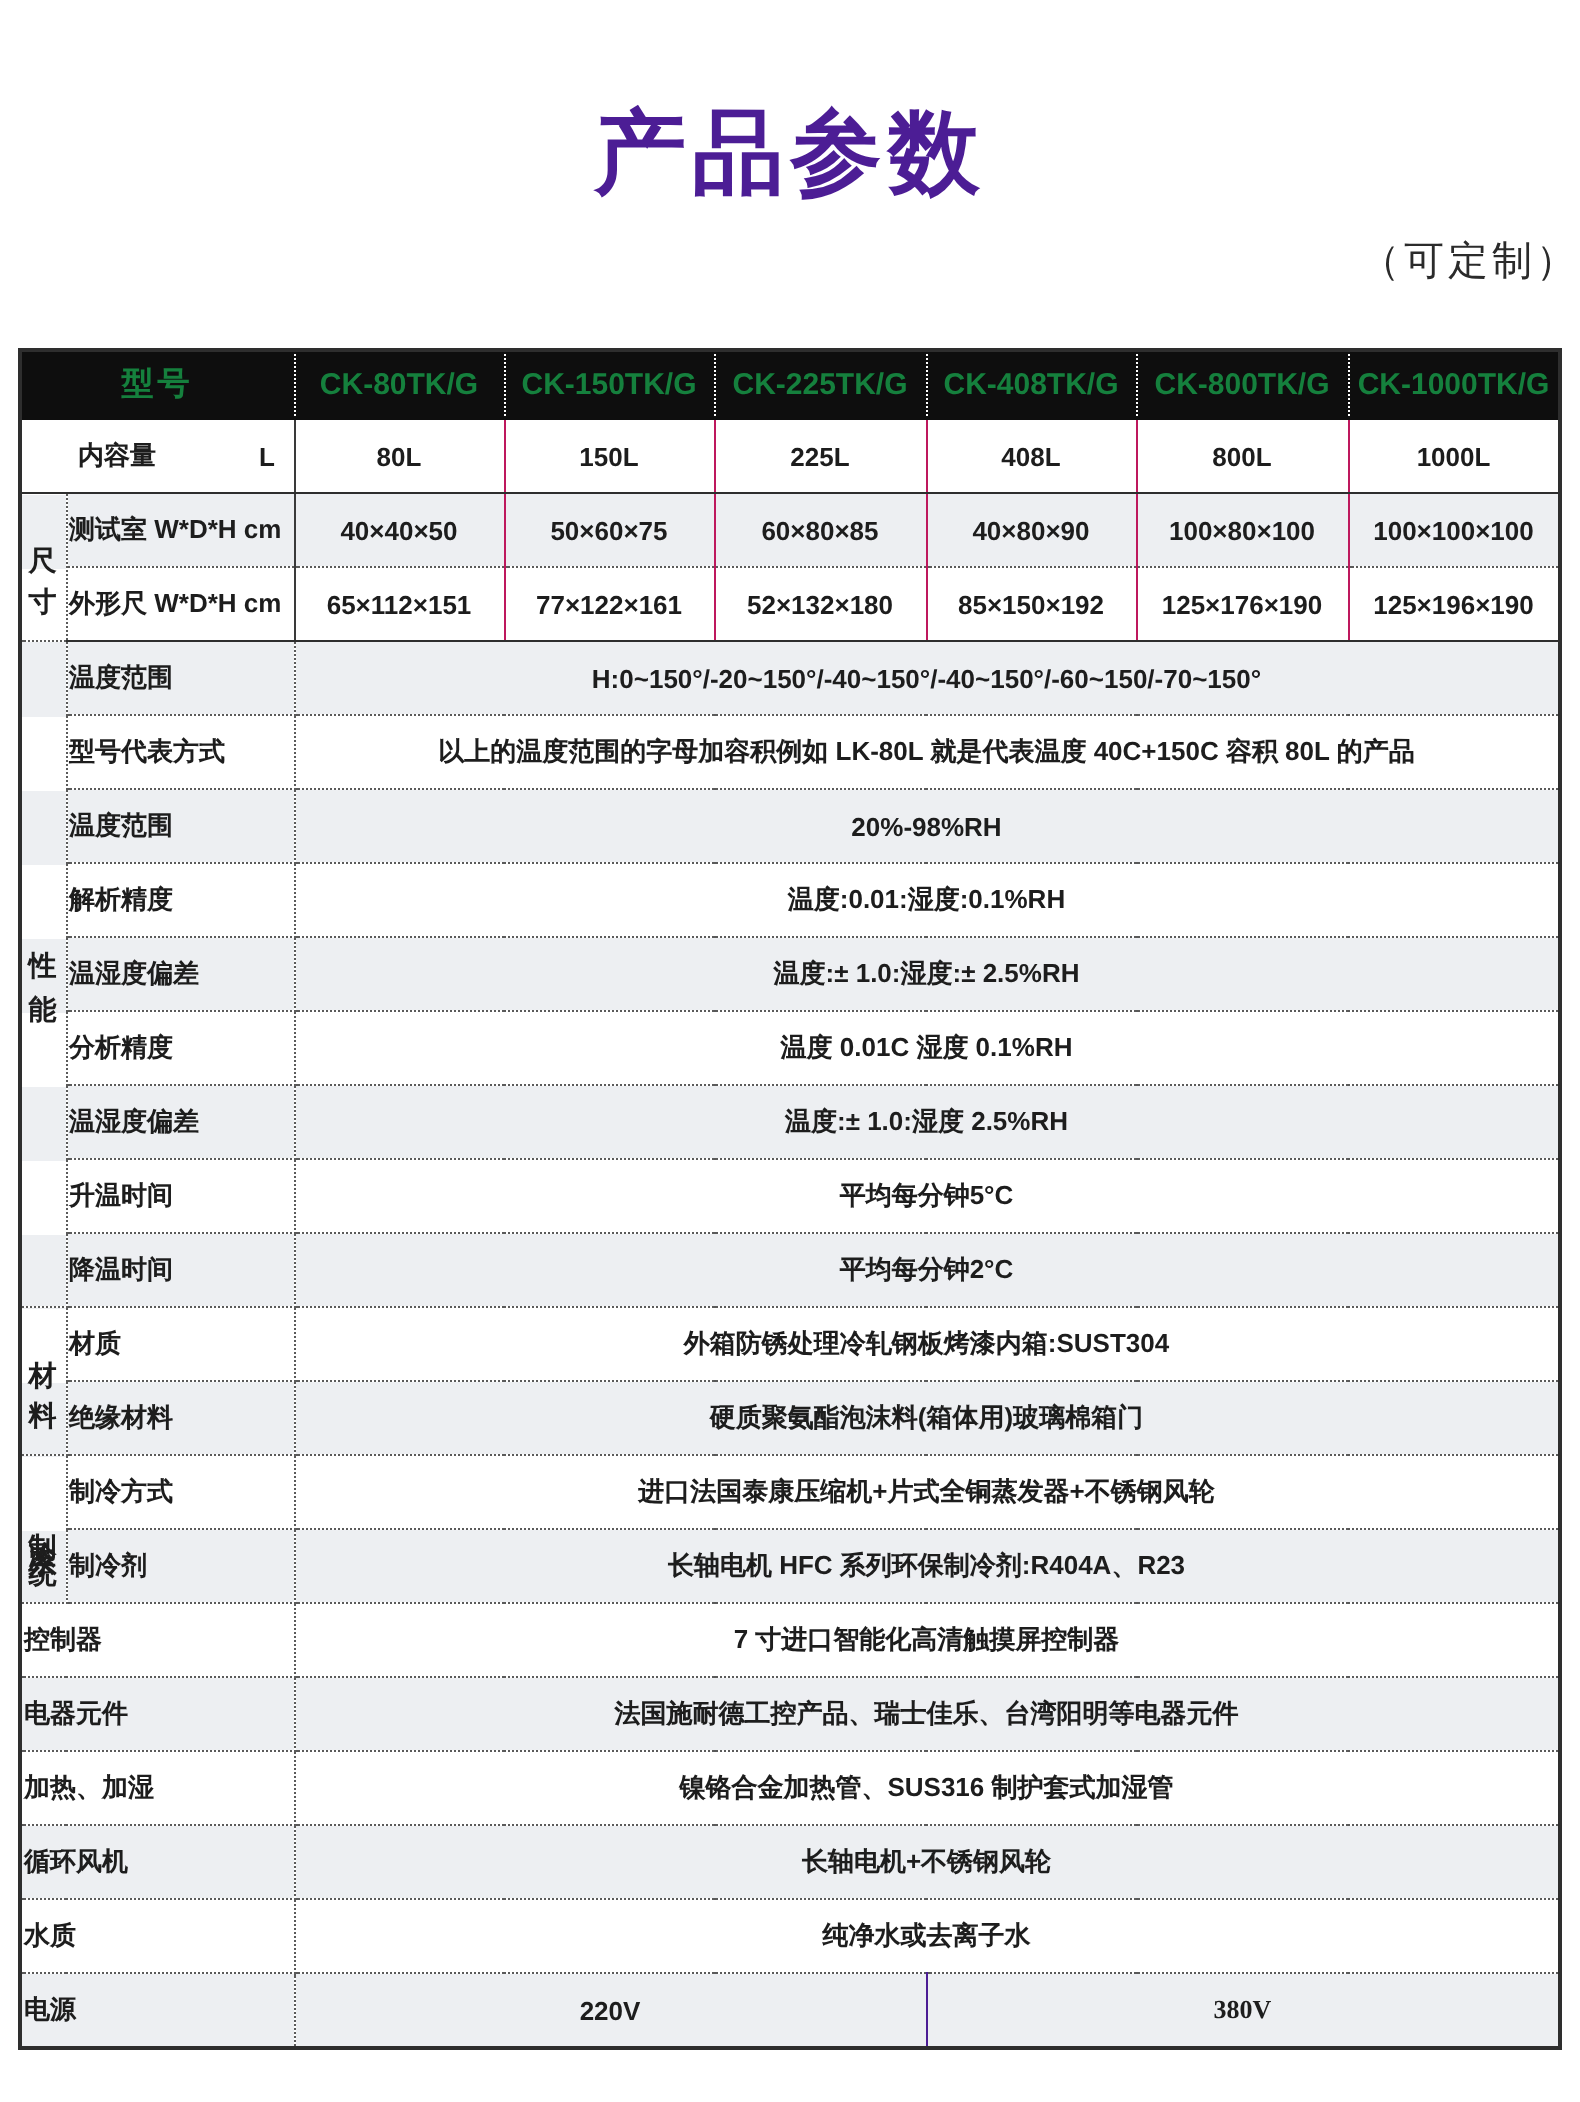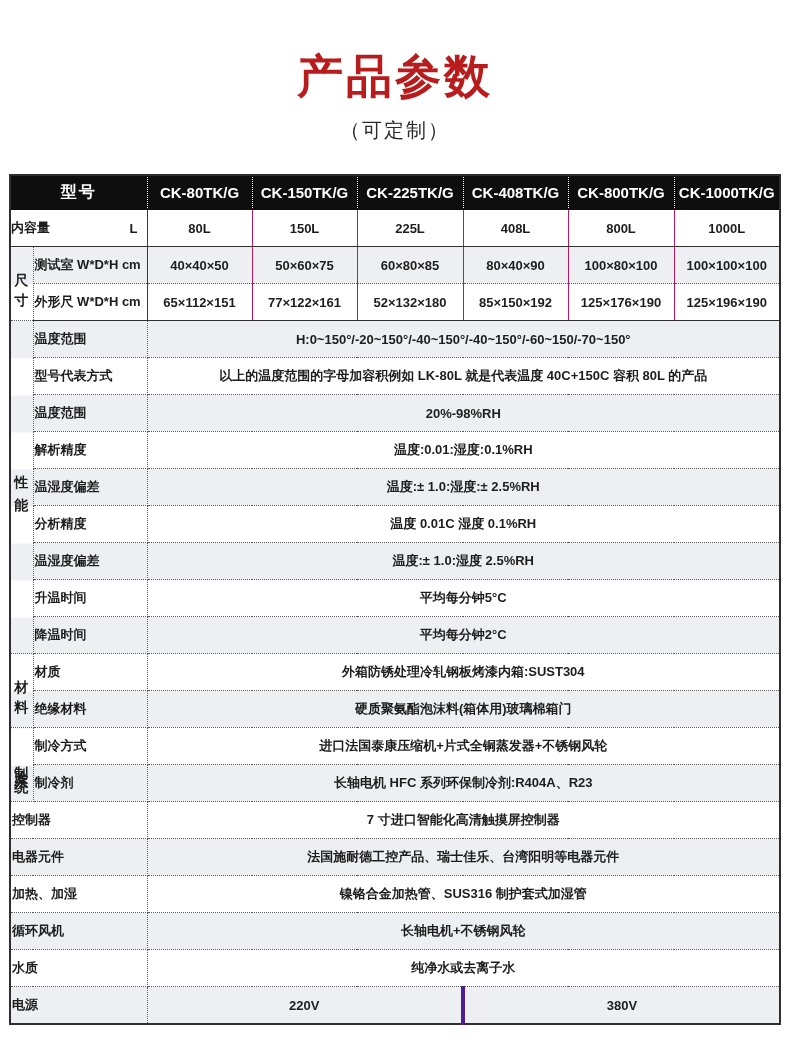--- a/index.html
+++ b/index.html
@@ -5,26 +5,26 @@
   * { margin: 0; padding: 0; box-sizing: border-box; }
   html, body { width: 790px; background: #ffffff; font-family: "Liberation Sans", "DejaVu Sans", sans-serif; }
   body { height: 1051px; overflow: hidden; color: #1d1d1d; }
 
   .page-title {
     margin-top: 50px;
     text-align: center;
     font-size: 46px;
     font-weight: 800;
     letter-spacing: 3px;
-    color: #b91c1c;
+    color: #4c1d95;
     line-height: 1.15;
   }
   .page-subtitle {
     margin-top: 14px;
-    text-align: center;
+    text-align: right;
     font-size: 20px;
     font-weight: 400;
     letter-spacing: 2px;
     color: #2b2b2b;
   }
 
   table.spec {
     margin: 30px auto 0 auto;
     width: 770px;
     border-collapse: collapse;
@@ -38,21 +38,21 @@
     text-align: center;
     vertical-align: middle;
     overflow: hidden;
     white-space: nowrap;
   }
   .spec thead tr { height: 35px; }
   .spec tbody tr { height: 37px; }
 
   .spec thead th {
     background: #0e0e0e;
-    color: #ffffff;
+    color: #15803d;
     border-color: #0e0e0e;
     border-bottom: 1px solid #0e0e0e;
     font-size: 15px;
   }
   .spec thead th.model-title { font-size: 16px; letter-spacing: 2px; }
 
   
   .spec tbody tr:nth-child(even) td { background-color: #edeff2; }
   .spec tbody tr:nth-child(odd)  td { background-color: #ffffff; }
 
@@ -77,26 +77,26 @@
   .gap-med    { letter-spacing: 20px; }  
   .gap-narrow { letter-spacing: 4px;  }  
 
   .spec td.label-cell {
     text-align: left;
     padding-left: 1px;
   }
   .spec td.cap-label {
     padding-right: 9px;
   }
-  .cap-flex { display: flex; justify-content: space-between; align-items: center; padding-left: 0; }
+  .cap-flex { display: flex; justify-content: space-between; align-items: center; padding-left: 28px; }
 
   
   .spec tr.solid-below td { border-bottom: 1px solid #2e2e2e; }
   .spec td.solid-v { border-left: 1px solid #3a3a3a; border-right: 1px solid #be185d; }
-  .spec td.power-divider { border-left: 4px solid #4c1d95; }
+  .spec td.power-divider { border-left: 1px solid #4c1d95; font-family: Liberation Serif, serif; }
 </style>
 </head>
 <body>
 
 <h1 class="page-title">产品参数</h1>
 <div class="page-subtitle">（可定制）</div>
 
 <table class="spec">
   <colgroup>
     <col style="width:23px">
@@ -137,21 +137,21 @@
     </tr>
 
     <tr>
       <td rowspan="2" class="group-cell">
         <span class="group-vert gap-med">尺寸</span>
       </td>
       <td class="label-cell">测试室 W*D*H cm</td>
       <td class="solid-v">40×40×50</td>
       <td class="solid-v">50×60×75</td>
       <td class="solid-v">60×80×85</td>
-      <td class="solid-v">80×40×90</td>
+      <td class="solid-v">40×80×90</td>
       <td class="solid-v">100×80×100</td>
       <td class="solid-v">100×100×100</td>
     </tr>
     <tr class="solid-below">
       <td class="label-cell">外形尺 W*D*H cm</td>
       <td class="solid-v">65×112×151</td>
       <td class="solid-v">77×122×161</td>
       <td class="solid-v">52×132×180</td>
       <td class="solid-v">85×150×192</td>
       <td class="solid-v">125×176×190</td>

